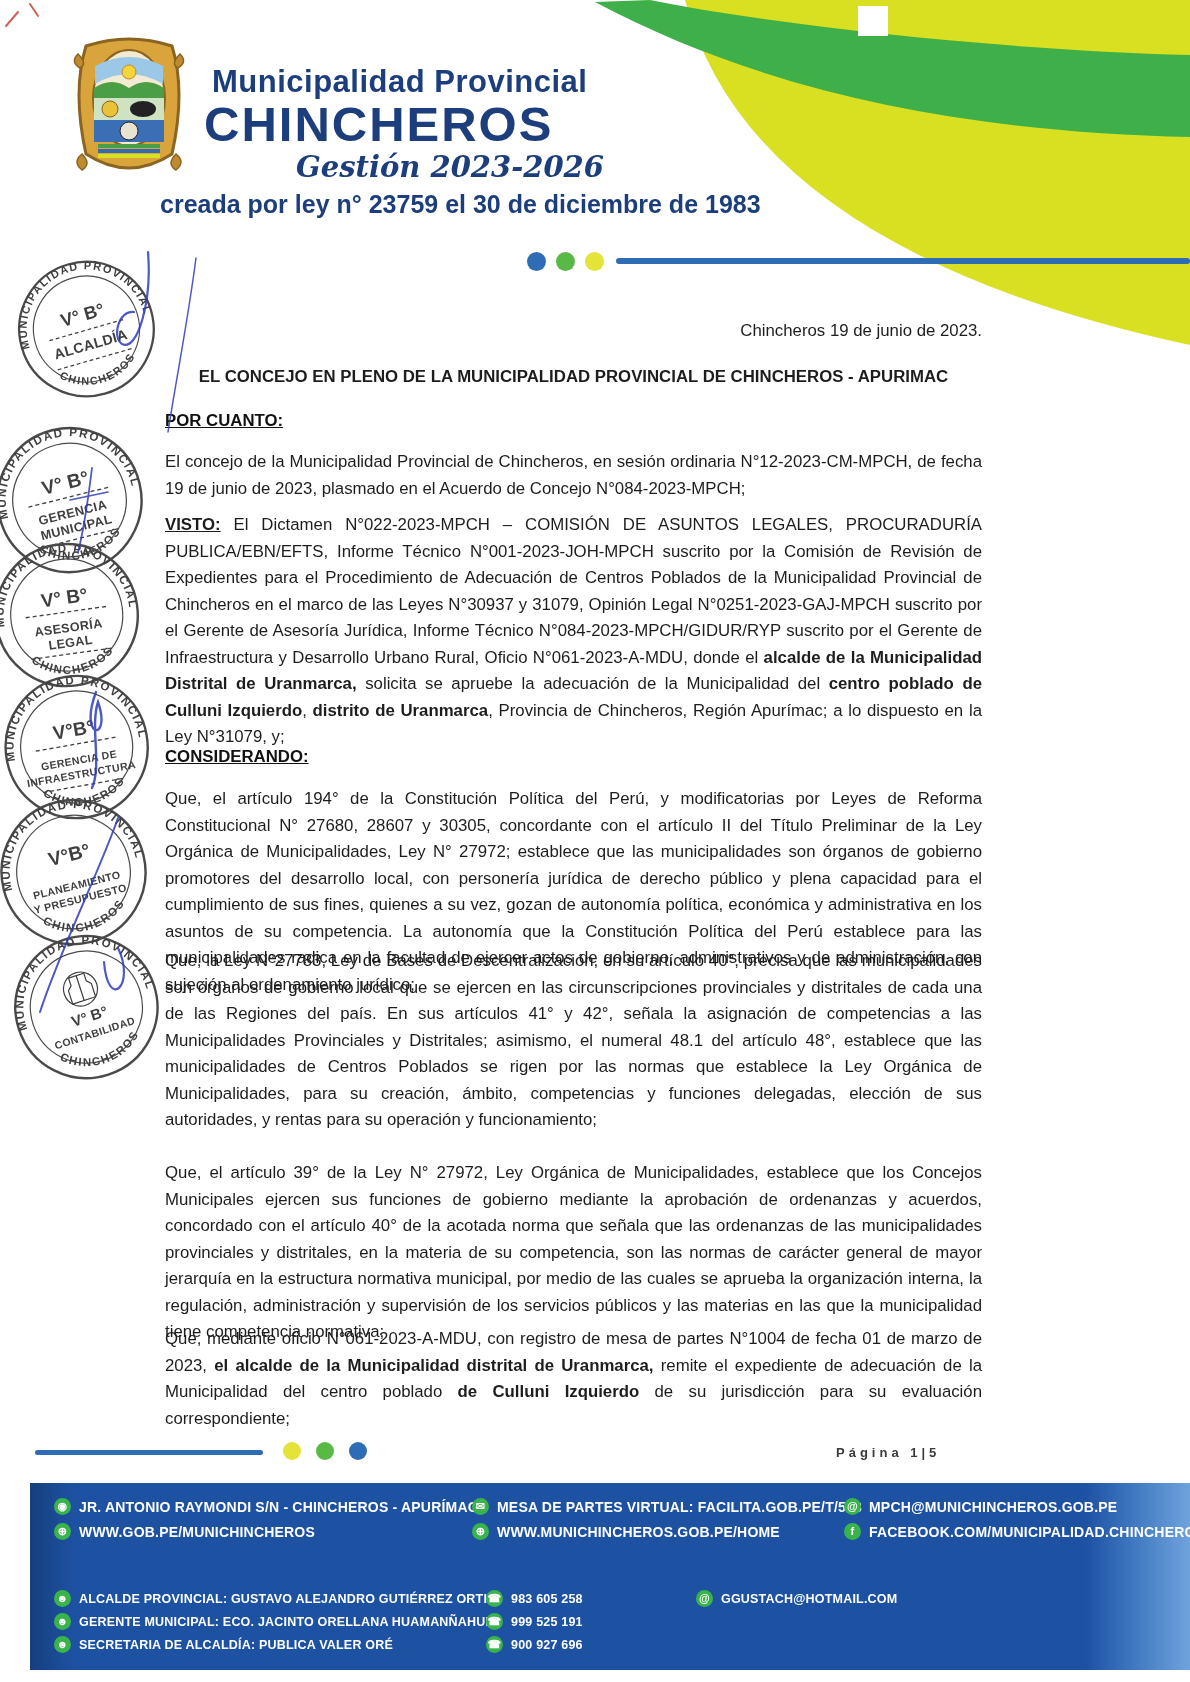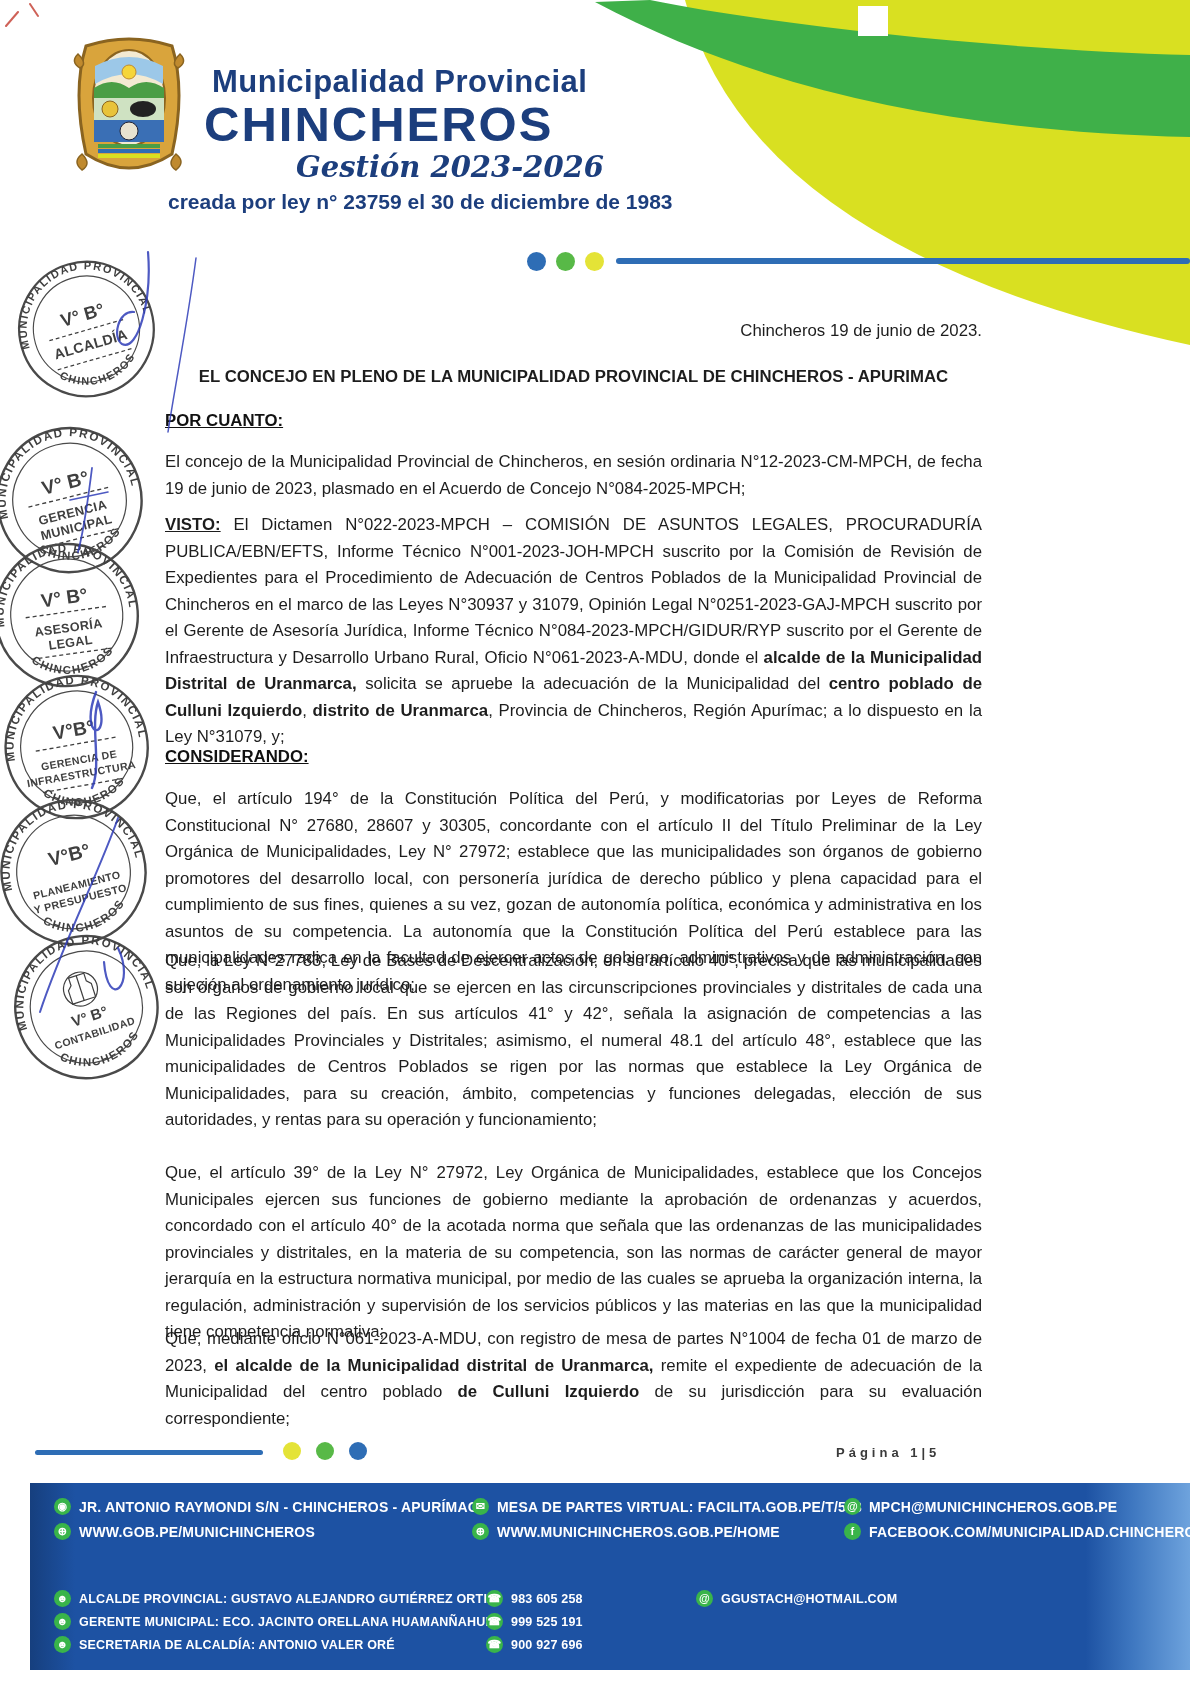--- a/index.html
+++ b/index.html
@@ -4,21 +4,21 @@
 <style>
   html,body{margin:0;padding:0;background:#e8e8e8;}
   #page{position:relative;width:1190px;height:1682px;background:#fff;overflow:hidden;
         font-family:"Liberation Sans",sans-serif;color:#1d1d1d;}
   .abs{position:absolute;}
   
   .org1{left:212px;top:64px;font-size:31px;font-weight:bold;color:#1c3e7d;letter-spacing:.5px;}
   .org2{left:204px;top:96px;font-size:49px;font-weight:bold;color:#1c3e7d;letter-spacing:2px;}
   .script{left:296px;top:150px;font-size:29px;font-style:italic;font-weight:bold;color:#1c3e7d;
           font-family:"DejaVu Serif",serif;}
-  .created{left:168px;top:190px;font-size:21px;font-weight:bold;color:#1c3e7d;}
+  .created{left:160px;top:190px;font-size:25px;font-weight:bold;color:#1c3e7d;}
   .slogan{left:178px;top:213px;font-size:21px;font-weight:bold;color:#1c3e7d;}
   
   .dot{border-radius:50%;}
   .rule{background:#2e6db5;border-radius:3px;}
   
   .para{position:absolute;left:165px;width:817px;font-size:16.8px;line-height:26.5px;
         text-align:justify;color:#1d1d1d;}
   .center{text-align:center;}
   .right{text-align:right;}
   .doc-title{font-size:23px;font-weight:bold;text-decoration:underline;text-underline-offset:4px;color:#161616;}
@@ -86,21 +86,21 @@
   <div class="abs created">creada por ley n° 23759 el 30 de diciembre de 1983</div>
 
   <div class="abs dot" style="left:527px;top:252px;width:19px;height:19px;background:#2e6db5;"></div>
   <div class="abs dot" style="left:556px;top:252px;width:19px;height:19px;background:#58b947;"></div>
   <div class="abs dot" style="left:585px;top:252px;width:19px;height:19px;background:#e4e337;"></div>
   <div class="abs rule" style="left:616px;top:258px;width:574px;height:6px;"></div>
 
   <div class="para right" style="top:318px;">Chincheros 19 de junio de 2023.</div>
   <div class="para heading" style="top:408px;">POR CUANTO:</div>
   <div class="para center" style="top:364px;font-weight:bold;">EL CONCEJO EN PLENO DE LA MUNICIPALIDAD PROVINCIAL DE CHINCHEROS - APURIMAC</div>
-  <div class="para" style="top:449px;">El concejo de la Municipalidad Provincial de Chincheros, en sesión ordinaria N°12-2023-CM-MPCH, de fecha 19 de junio de 2023, plasmado en el Acuerdo de Concejo N°084-2025-MPCH;</div>
+  <div class="para" style="top:449px;">El concejo de la Municipalidad Provincial de Chincheros, en sesión ordinaria N°12-2023-CM-MPCH, de fecha 19 de junio de 2023, plasmado en el Acuerdo de Concejo N°084-2023-MPCH;</div>
   <div class="para" style="top:512px;"><span class="seg-b seg-u">VISTO:</span><span> El Dictamen N°022-2023-MPCH – COMISIÓN DE ASUNTOS LEGALES, PROCURADURÍA PUBLICA/EBN/EFTS, Informe Técnico N°001-2023-JOH-MPCH suscrito por la Comisión de Revisión de Expedientes para el Procedimiento de Adecuación de Centros Poblados de la Municipalidad Provincial de Chincheros en el marco de las Leyes N°30937 y 31079, Opinión Legal N°0251-2023-GAJ-MPCH suscrito por el Gerente de Asesoría Jurídica, Informe Técnico N°084-2023-MPCH/GIDUR/RYP suscrito por el Gerente de Infraestructura y Desarrollo Urbano Rural, Oficio N°061-2023-A-MDU, donde el </span><span class="seg-b">alcalde de la Municipalidad Distrital de Uranmarca,</span><span> solicita se apruebe la adecuación de la Municipalidad del </span><span class="seg-b">centro poblado de Culluni Izquierdo</span><span>, </span><span class="seg-b">distrito de Uranmarca</span><span>, Provincia de Chincheros, Región Apurímac; a lo dispuesto en la Ley N°31079, y;</span></div>
   <div class="para heading" style="top:744px;">CONSIDERANDO:</div>
   <div class="para" style="top:786px;"><span>Que, el artículo 194° de la Constitución Política del Perú, y modificatorias por Leyes de Reforma Constitucional N° 27680, 28607 y 30305, concordante con el artículo II del Título Preliminar de la Ley Orgánica de Municipalidades, Ley N° 27972; establece que las municipalidades son órganos de gobierno promotores del desarrollo local, con personería jurídica de derecho público y plena capacidad para el cumplimiento de sus fines, quienes a su vez, gozan de autonomía política, económica y administrativa en los asuntos de su competencia. La autonomía que la Constitución Política del Perú establece para las municipalidades radica en la facultad de ejercer actos de gobierno, administrativos y de administración, con sujeción al ordenamiento jurídico;</span></div>
   <div class="para" style="top:948px;"><span>Que, la Ley N°27783, Ley de Bases de Descentralización, en su artículo 40°, precisa que las municipalidades son órganos de gobierno local que se ejercen en las circunscripciones provinciales y distritales de cada una de las Regiones del país. En sus artículos 41° y 42°, señala la asignación de competencias a las Municipalidades Provinciales y Distritales; asimismo, el numeral 48.1 del artículo 48°, establece que las municipalidades de Centros Poblados se rigen por las normas que establece la Ley Orgánica de Municipalidades, para su creación, ámbito, competencias y funciones delegadas, elección de sus autoridades, y rentas para su operación y funcionamiento;</span></div>
   <div class="para" style="top:1160px;"><span>Que, el artículo 39° de la Ley N° 27972, Ley Orgánica de Municipalidades, establece que los Concejos Municipales ejercen sus funciones de gobierno mediante la aprobación de ordenanzas y acuerdos, concordado con el artículo 40° de la acotada norma que señala que las ordenanzas de las municipalidades provinciales y distritales, en la materia de su competencia, son las normas de carácter general de mayor jerarquía en la estructura normativa municipal, por medio de las cuales se aprueba la organización interna, la regulación, administración y supervisión de los servicios públicos y las materias en las que la municipalidad tiene competencia normativa;</span></div>
   <div class="para" style="top:1326px;"><span>Que, mediante oficio N°061-2023-A-MDU, con registro de mesa de partes N°1004 de fecha 01 de marzo de 2023, </span><span class="seg-b">el alcalde de la Municipalidad distrital de Uranmarca,</span><span> remite el expediente de adecuación de la Municipalidad del centro poblado </span><span class="seg-b">de Culluni Izquierdo</span><span> de su jurisdicción para su evaluación correspondiente;</span></div>
 
   <div class="stamp" style="left:16px;top:258px;width:142px;transform:rotate(-16deg);">
     <svg viewBox="0 0 150 150">
       <defs>
@@ -271,21 +271,21 @@
         <div class="frow frow2">
           <span class="ficon">☻</span>
           <span>ALCALDE PROVINCIAL: GUSTAVO ALEJANDRO GUTIÉRREZ ORTIZ</span>
         </div>
         <div class="frow frow2">
           <span class="ficon">☻</span>
           <span>GERENTE MUNICIPAL: ECO. JACINTO ORELLANA HUAMANÑAHUI</span>
         </div>
         <div class="frow frow2">
           <span class="ficon">☻</span>
-          <span>SECRETARIA DE ALCALDÍA: ANTONIO VALER ORÉ</span>
+          <span>SECRETARIA DE ALCALDÍA: PUBLICA VALER ORÉ</span>
         </div>
       </div>
       <div class="f2col2">
         <div class="frow frow2">
           <span class="ficon">☎</span>
           <span>983 605 258</span>
         </div>
         <div class="frow frow2">
           <span class="ficon">☎</span>
           <span>999 525 191</span>

